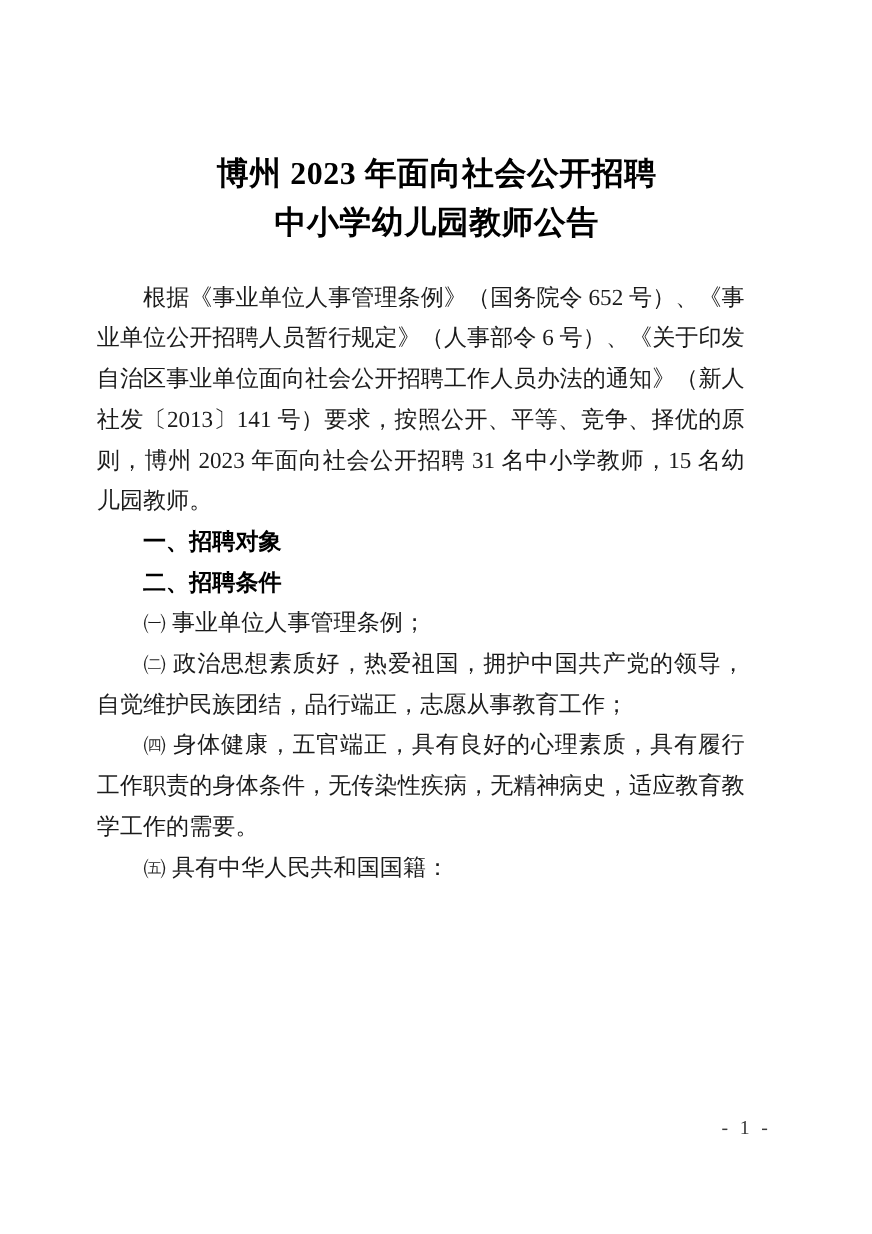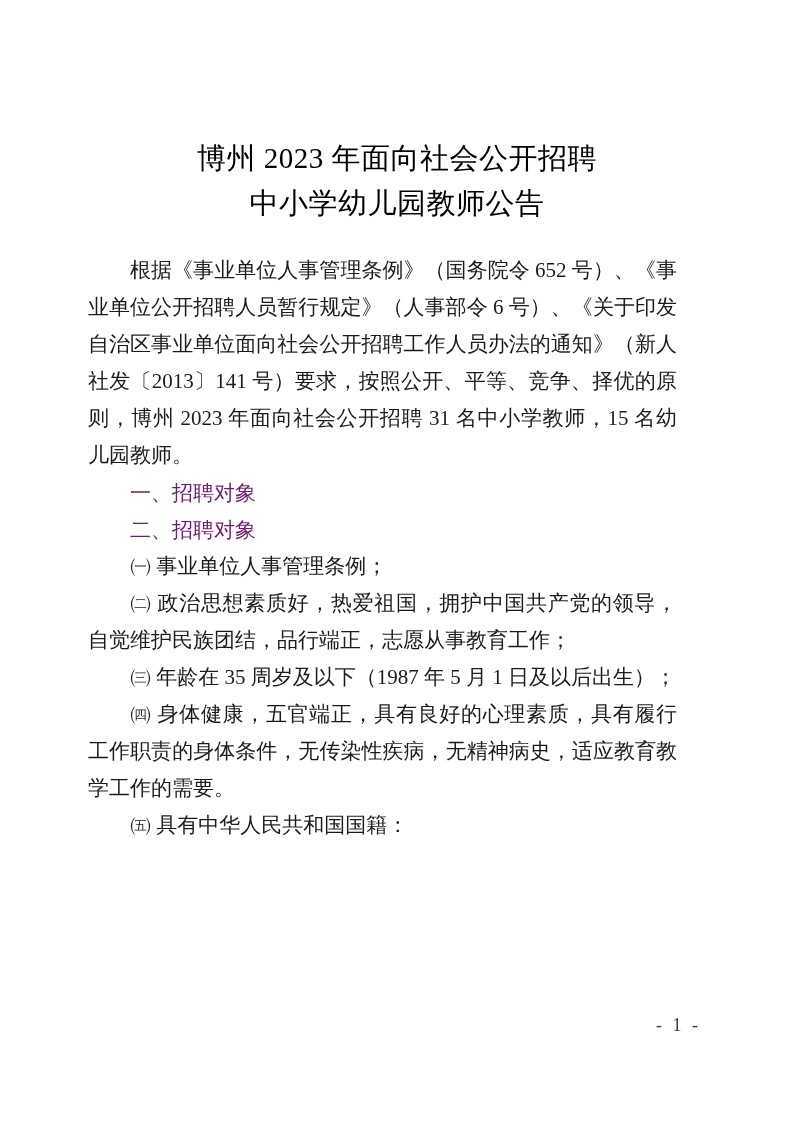--- a/index.html
+++ b/index.html
@@ -16,43 +16,43 @@
     font-family: "Liberation Serif", "DejaVu Serif", serif;
     overflow: hidden;
   }
   .doc-title {
     position: absolute;
     top: 136px;
     left: 103px;
     width: 588px;
     text-align: center;
     font-size: 29px;
-    font-weight: normal;
+    font-weight: bold;
     line-height: 45px;
     color: #000000;
     letter-spacing: 0.5px;
   }
   .doc-body {
     position: absolute;
     top: 252px;
     left: 88px;
     width: 589px;
     font-size: 21px;
     line-height: 37px;
     text-align: justify;
   }
   .doc-body p {
     margin: 0;
     padding: 0;
     text-indent: 2em;
   }
   .doc-body p.heading {
     font-family: "Liberation Sans", "DejaVu Sans", sans-serif;
-    font-weight: normal;
-    color: #701a75;
+    font-weight: bold;
+    color: #000000;
   }
   .page-number {
     position: absolute;
     top: 1013px;
     right: 92px;
     font-size: 18px;
     line-height: 24px;
     color: #3a3a3a;
     letter-spacing: 3px;
     font-family: "Liberation Serif", "DejaVu Serif", serif;
@@ -64,23 +64,22 @@
 <div class="page">
 
   <div class="doc-title">
     <div>博州 2023 年面向社会公开招聘</div>
     <div>中小学幼儿园教师公告</div>
   </div>
 
   <div class="doc-body">
     <p class="body-para">根据《事业单位人事管理条例》（国务院令 652 号）、《事业单位公开招聘人员暂行规定》（人事部令 6 号）、《关于印发自治区事业单位面向社会公开招聘工作人员办法的通知》（新人社发〔2013〕141 号）要求，按照公开、平等、竞争、择优的原则，博州 2023 年面向社会公开招聘 31 名中小学教师，15 名幼儿园教师。</p>
     <p class="heading">一、招聘对象</p>
-    <p class="heading">二、招聘对象</p>
+    <p class="heading">二、招聘条件</p>
     <p class="body-para">㈠ 事业单位人事管理条例；</p>
     <p class="body-para">㈡ 政治思想素质好，热爱祖国，拥护中国共产党的领导，自觉维护民族团结，品行端正，志愿从事教育工作；</p>
-    <p class="body-para">㈢ 年龄在 35 周岁及以下（1987 年 5 月 1 日及以后出生）；</p>
     <p class="body-para">㈣ 身体健康，五官端正，具有良好的心理素质，具有履行工作职责的身体条件，无传染性疾病，无精神病史，适应教育教学工作的需要。</p>
     <p class="body-para">㈤ 具有中华人民共和国国籍：</p>
   </div>
 
   <div class="page-number">- 1 -</div>
 
 </div>
 
 </body></html>

